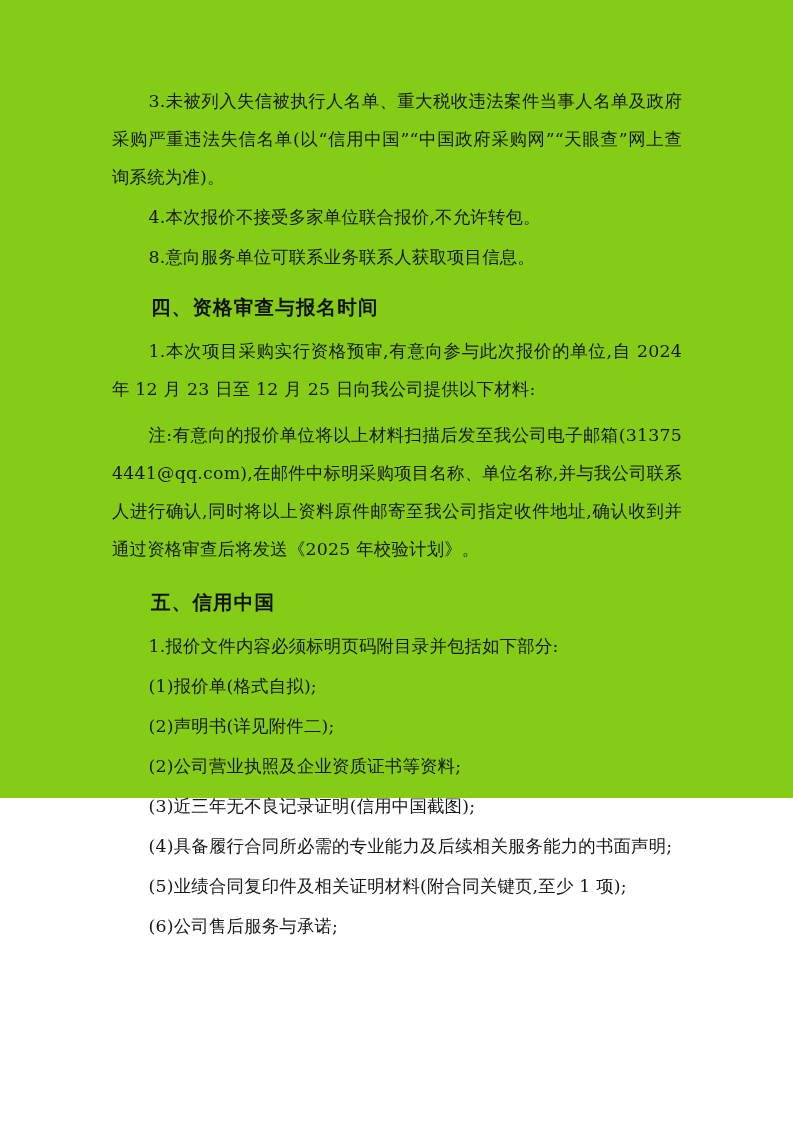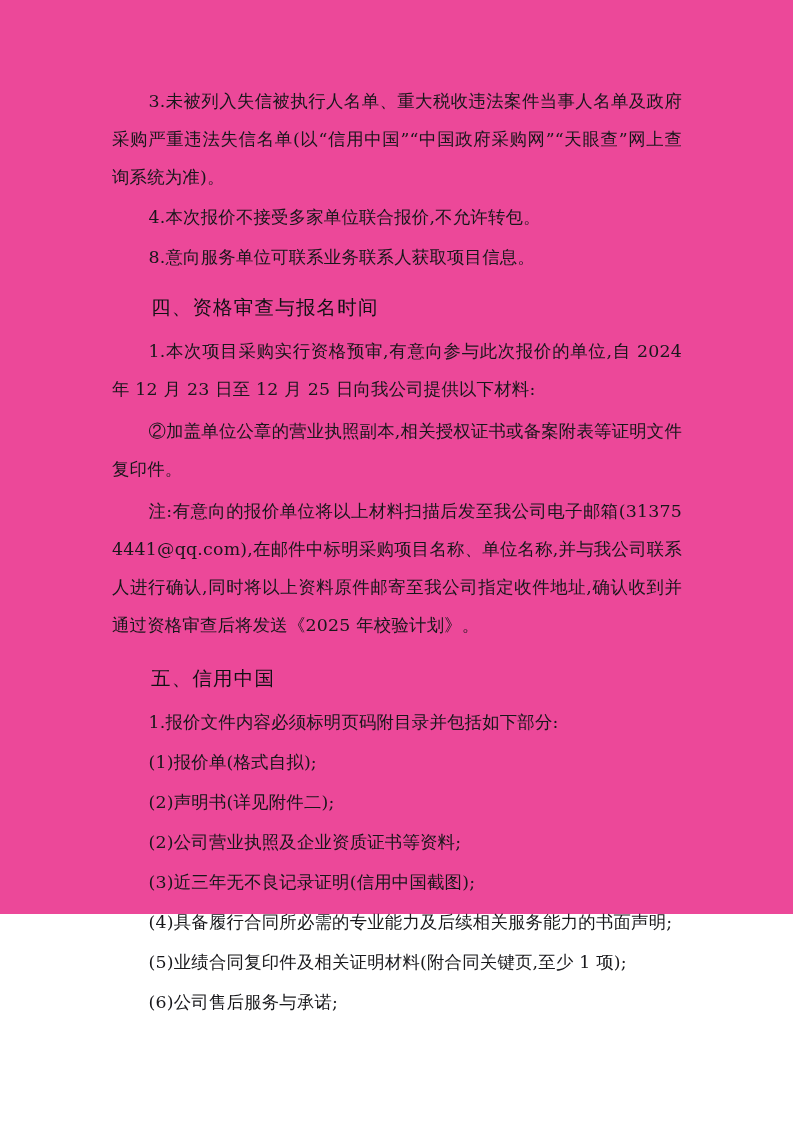--- a/index.html
+++ b/index.html
@@ -13,22 +13,22 @@
     position: relative;
     font-family: "DejaVu Serif", "Liberation Serif", serif;
     color: #1a1a1a;
     overflow: hidden;
   }
   .page {
     position: absolute;
     left: 0;
     top: 0;
     width: 793px;
-    height: 914px;
-    background: #ec4899;
+    height: 798px;
+    background: #84cc16;
   }
   .content {
     position: absolute;
     left: 112px;
     top: 82px;
     width: 570px;
   }
   .para {
     font-size: 17.4px;
     line-height: 38px;
@@ -37,21 +37,21 @@
     text-justify: inter-ideograph;
     margin: 0;
     color: #17171a;
   }
   .indent2 {
     text-indent: 2.1em;
   }
   .heading {
     font-size: 19.5px;
     line-height: 44px;
-    font-weight: normal;
+    font-weight: bold;
     letter-spacing: 1.2px;
     margin: 0;
     text-indent: 2.0em;
     color: #111114;
     font-family: "DejaVu Serif", "Liberation Serif", serif;
   }
   .gap-sm { height: 2px; }
   .gap-md { height: 8px; }
   .gap-lg { height: 13px; }
   .sub-item {
@@ -77,21 +77,20 @@
     <p class="para indent2">8.意向服务单位可联系业务联系人获取项目信息。</p>
     <div class="gap-sm"></div>
 
     <div class="gap-md"></div>
     <h2 class="heading">四、资格审查与报名时间</h2>
     <div class="gap-sm"></div>
 
     <p class="para indent2">1.本次项目采购实行资格预审,有意向参与此次报价的单位,自 2024 年 12 月 23 日至 12 月 25 日向我公司提供以下材料:</p>
     <div class="gap-sm"></div>
     <div class="gap-sm"></div>
-    <p class="para sub-item">②加盖单位公章的营业执照副本,相关授权证书或备案附表等证明文件复印件。</p>
     <div class="gap-sm"></div>
     <div class="gap-sm"></div>
     <p class="para note-block">注:有意向的报价单位将以上材料扫描后发至我公司电子邮箱(313754441@qq.com),在邮件中标明采购项目名称、单位名称,并与我公司联系人进行确认,同时将以上资料原件邮寄至我公司指定收件地址,确认收到并通过资格审查后将发送《2025 年校验计划》。</p>
 
     <div class="gap-lg"></div>
     <h2 class="heading">五、信用中国</h2>
     <div class="gap-sm"></div>
 
     <p class="para indent2">1.报价文件内容必须标明页码附目录并包括如下部分:</p>
     <div class="gap-sm"></div>

